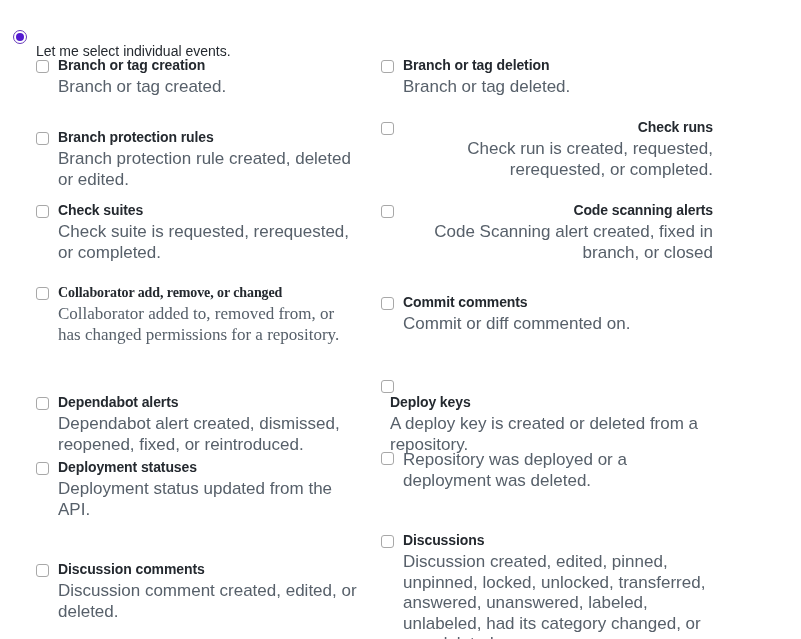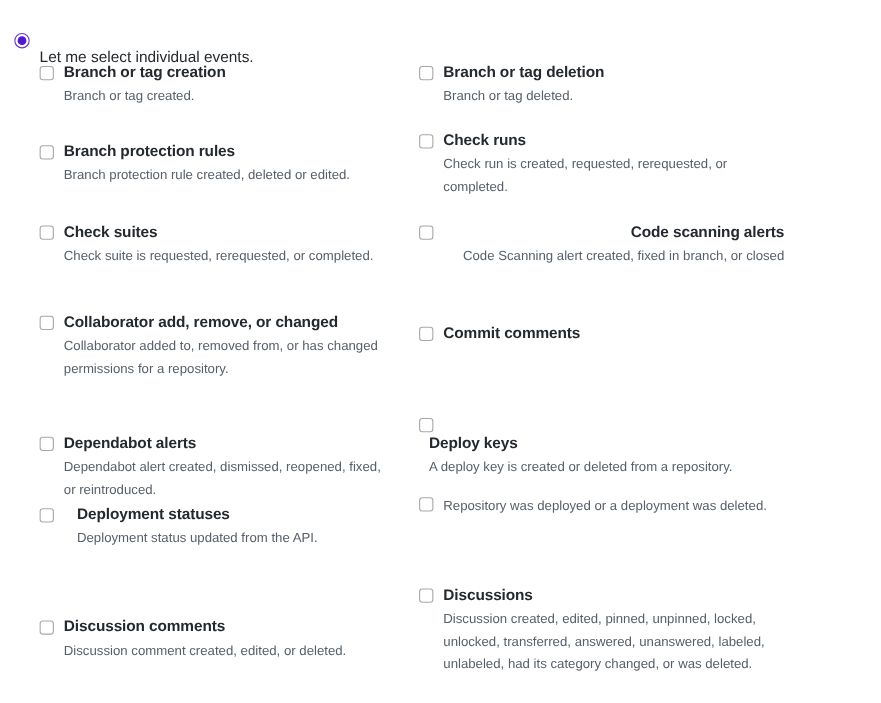--- a/index.html
+++ b/index.html
@@ -88,21 +88,21 @@
   }
   .event-title {
     font-size: 14px;
     font-weight: bold;
     line-height: 19px;
     color: #24292f;
     margin: 0;
     letter-spacing: -0.1px;
   }
   .event-desc {
-    font-size: 12px;
+    font-size: 17px;
     line-height: 20.5px;
     color: #57606a;
     margin: 2px 0 0 0;
   }
   .w-left  { width: 300px; }
   .w-right { width: 310px; }
 </style>
 </head>
 <body>
 
@@ -129,35 +129,35 @@
           <div class="event-desc">Branch protection rule created, deleted or edited.</div>
         </div>
       </div>
       <div class="event-item" style="top: 201px;">
         <span class="checkbox"></span>
         <div class="event-text w-left">
           <div class="event-title">Check suites</div>
           <div class="event-desc">Check suite is requested, rerequested, or completed.</div>
         </div>
       </div>
-      <div class="event-item" style="top: 283px;">
+      <div class="event-item" style="top: 283px; font-family: Liberation Serif, serif;">
         <span class="checkbox"></span>
         <div class="event-text w-left">
           <div class="event-title">Collaborator add, remove, or changed</div>
           <div class="event-desc">Collaborator added to, removed from, or has changed permissions for a repository.</div>
         </div>
       </div>
       <div class="event-item" style="top: 366px; margin-top: 27px;">
         <span class="checkbox"></span>
         <div class="event-text w-left">
           <div class="event-title">Dependabot alerts</div>
           <div class="event-desc">Dependabot alert created, dismissed, reopened, fixed, or reintroduced.</div>
         </div>
       </div>
-      <div class="event-item" style="top: 458px; gap: 12px;">
+      <div class="event-item" style="top: 458px;">
         <span class="checkbox"></span>
         <div class="event-text w-left">
           <div class="event-title">Deployment statuses</div>
           <div class="event-desc">Deployment status updated from the API.</div>
         </div>
       </div>
       <div class="event-item" style="top: 560px;">
         <span class="checkbox"></span>
         <div class="event-text w-left">
           <div class="event-title">Discussion comments</div>
@@ -166,38 +166,39 @@
       </div>
     </div>
   <div class="col col-right">
       <div class="event-item" style="top: 56px;">
         <span class="checkbox"></span>
         <div class="event-text w-right">
           <div class="event-title">Branch or tag deletion</div>
           <div class="event-desc">Branch or tag deleted.</div>
         </div>
       </div>
-      <div class="event-item" style="top: 118px;">
+      <div class="event-item" style="top: 118px; text-align: right;">
         <span class="checkbox"></span>
         <div class="event-text w-right">
           <div class="event-title">Check runs</div>
           <div class="event-desc">Check run is created, requested, rerequested, or completed.</div>
         </div>
       </div>
       <div class="event-item" style="top: 201px; text-align: right;">
         <span class="checkbox"></span>
         <div class="event-text w-right">
           <div class="event-title">Code scanning alerts</div>
           <div class="event-desc">Code Scanning alert created, fixed in branch, or closed</div>
         </div>
       </div>
       <div class="event-item" style="top: 293px;">
         <span class="checkbox"></span>
         <div class="event-text w-right">
           <div class="event-title">Commit comments</div>
+          <div class="event-desc">Commit or diff commented on.</div>
         </div>
       </div>
       <div class="event-item" style="top: 376px; flex-direction: column;">
         <span class="checkbox"></span>
         <div class="event-text w-right">
           <div class="event-title">Deploy keys</div>
           <div class="event-desc">A deploy key is created or deleted from a repository.</div>
         </div>
       </div>
       <div class="event-item" style="top: 448px;">

